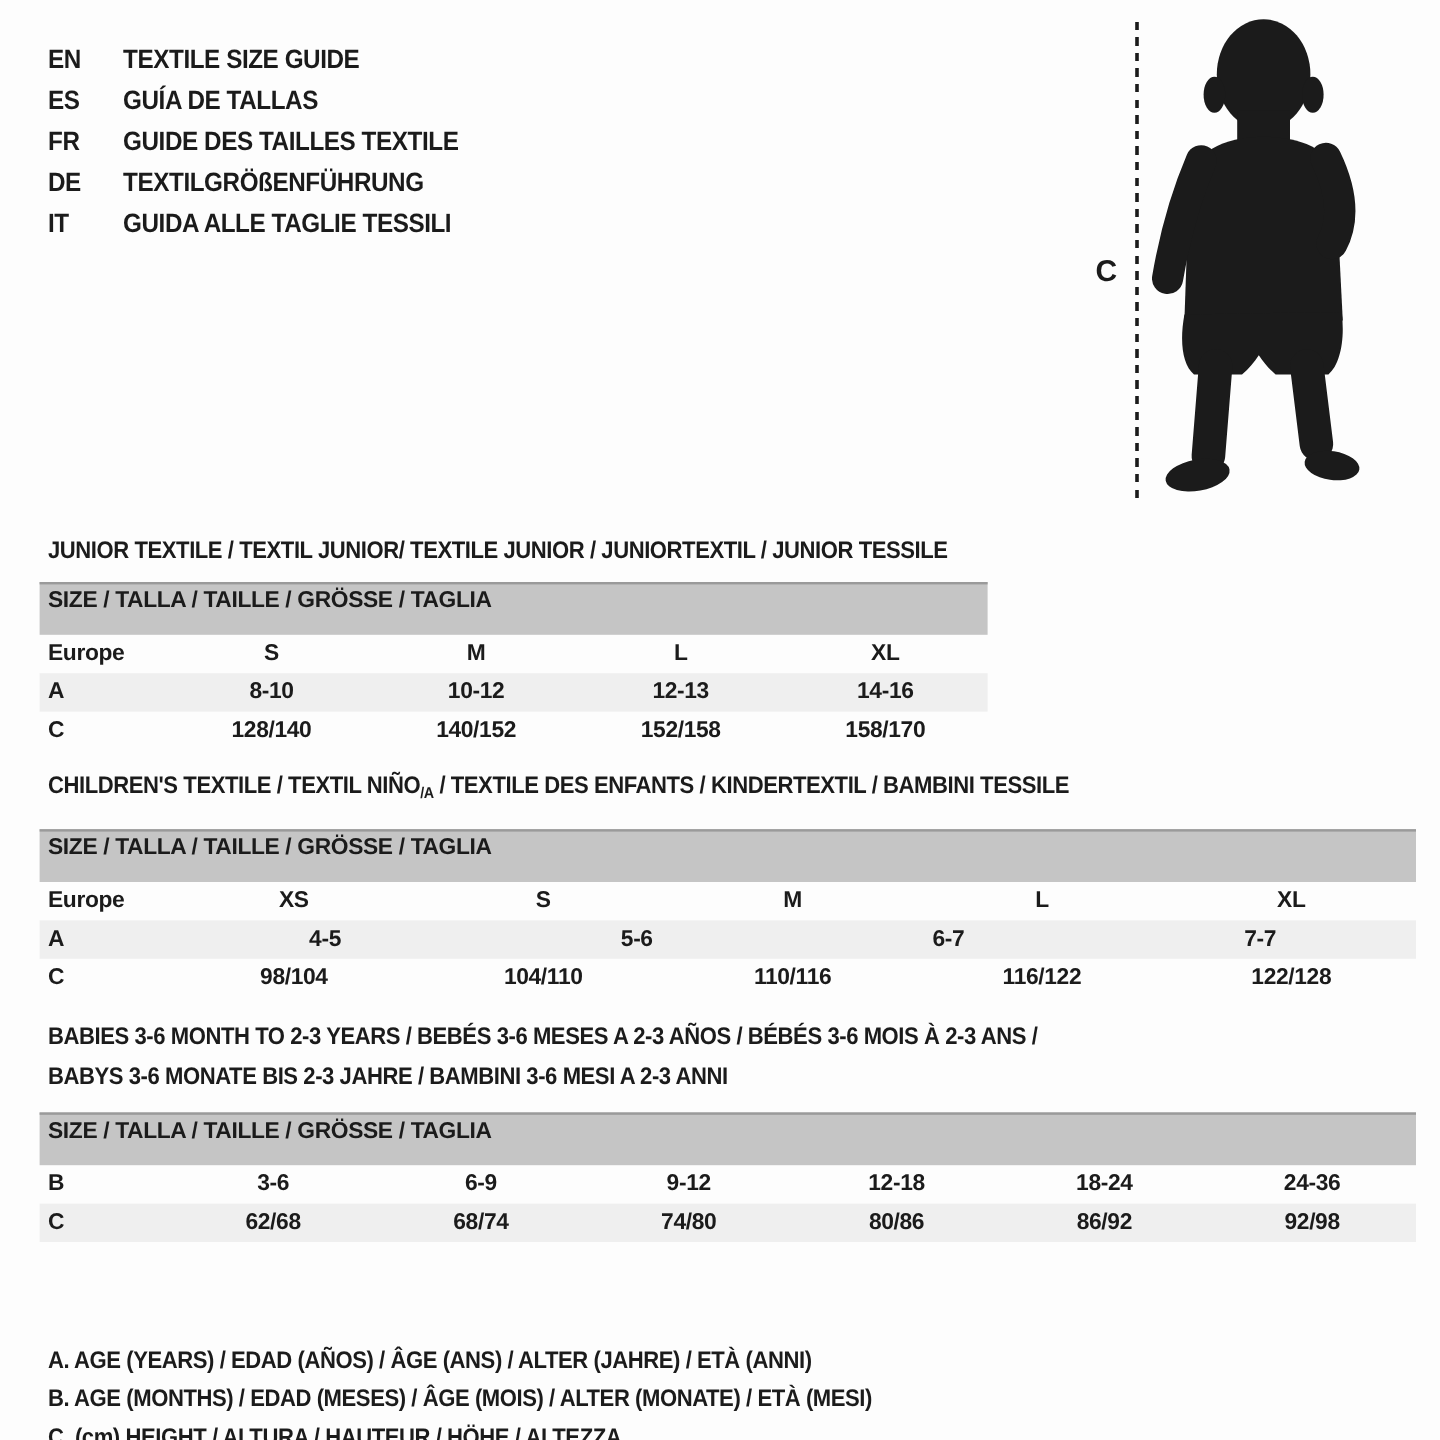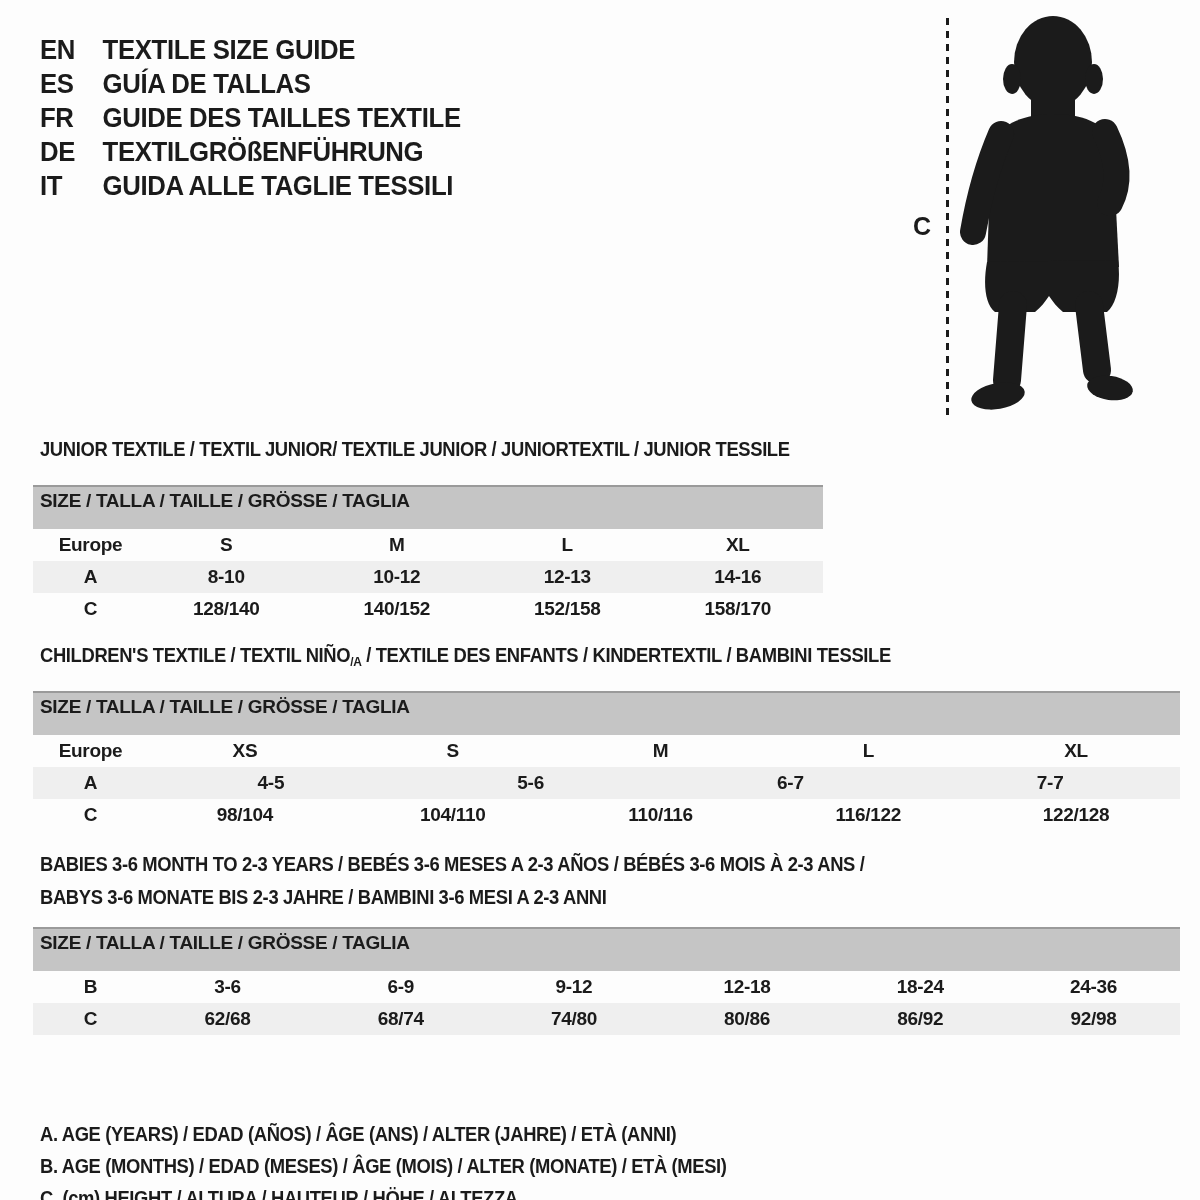--- a/index.html
+++ b/index.html
@@ -21,21 +21,21 @@
   }
   .cond{
     display:inline-block;
     transform:scaleX(0.92);
     transform-origin:left center;
     letter-spacing:-0.4px;
     white-space:nowrap;
   }
   
   .lang-list{position:absolute;left:40px;top:33px;}
-  .lang-row{height:34px;line-height:34px;font-size:28px;}
+  .lang-row{height:34px;line-height:34px;font-size:22px;}
   .lang-code{display:inline-block;width:68px;}
   
   .measure-line{
     position:absolute;left:946px;top:18px;width:3px;height:398px;
     background:repeating-linear-gradient(180deg,var(--ink) 0 7px,transparent 7px 13px);
   }
   .measure-label{position:absolute;left:913px;top:212px;font-size:25px;}
   .baby-svg{position:absolute;left:960px;top:12px;width:180px;height:406px;}
   .baby-fill{fill:var(--ink);}
   .baby-stroke{stroke:var(--ink);fill:none;stroke-linecap:round;}
@@ -45,25 +45,25 @@
   
   .tbl{position:absolute;left:33px;}
   .size-bar{
     height:44px;line-height:28px;background:var(--bar);
     border-top:2px solid #9a9a9a;
     padding-left:7px;font-size:19px;letter-spacing:-0.3px;
     box-sizing:border-box;
   }
   .trow{display:flex;height:32px;line-height:32px;font-size:19px;letter-spacing:-0.3px;}
   .trow.shaded{background:var(--alt);}
-  .tlabel{width:108px;padding-left:7px;box-sizing:border-box;text-align:center;}
+  .tlabel{width:108px;padding-left:7px;box-sizing:border-box;}
   .tcells{flex:1;display:flex;}
   .tcell{flex:1;text-align:center;}
   #tbl-junior{top:485px;width:790px;}
-  #title-junior{top:436px;}
+  #title-junior{top:446px;}
   #tbl-children{top:691px;width:1147px;}
   #title-children{top:642px;}
   #tbl-babies{top:927px;width:1147px;}
   #title-babies-1{top:851px;}
   #title-babies-2{top:884px;}
   
   .legend{position:absolute;left:40px;top:1118px;text-decoration:underline;}
   .legend-line{height:32px;line-height:32px;font-size:20px;}
 </style>
 </head>

